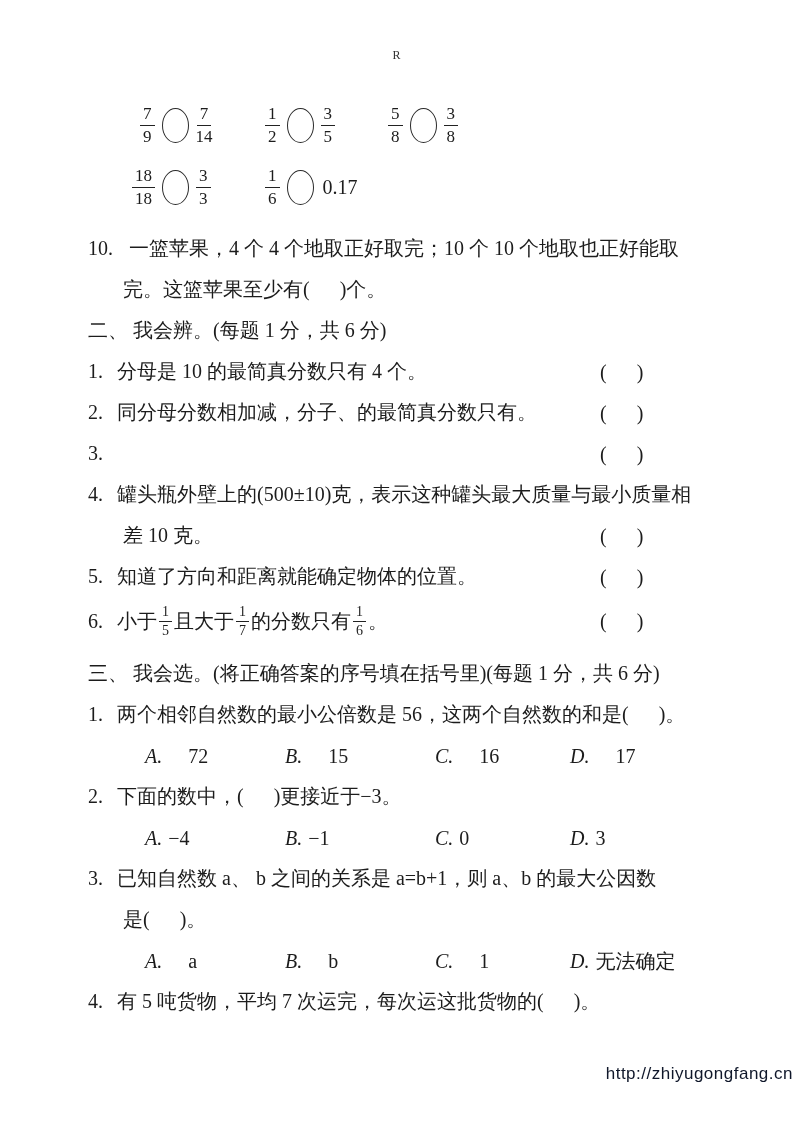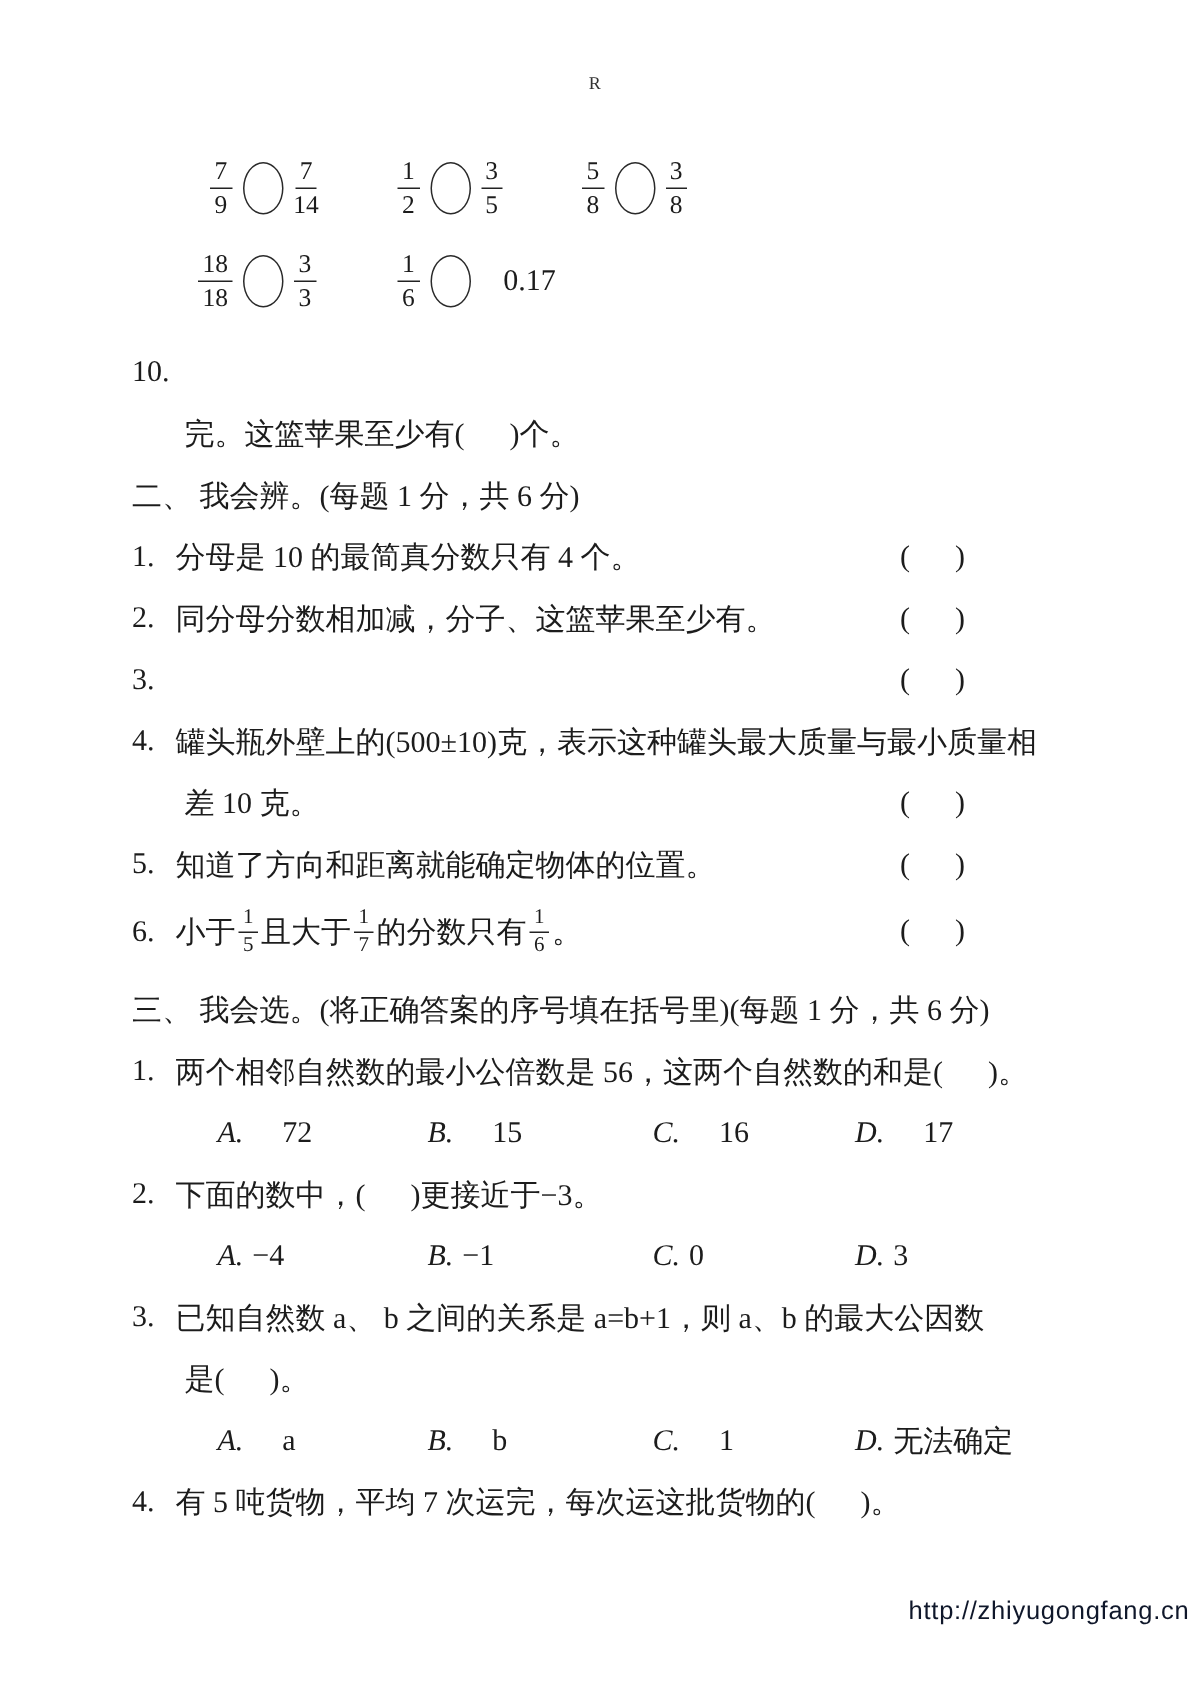--- a/index.html
+++ b/index.html
@@ -17,21 +17,21 @@
   .cmp-group{position:absolute;display:inline-flex;align-items:center;}
   .g-0-0{left:52px;top:0;}  .g-0-1{left:177px;top:0;}  .g-0-2{left:300px;top:0;}
   .g-1-0{left:44px;top:62px;} .g-1-1{left:177px;top:62px;}
   .frac{display:inline-flex;flex-direction:column;align-items:center;
         font-size:17px;line-height:1.18;text-align:center;}
   .fnum{border-bottom:1.3px solid #222;padding:0 3px 1px;}
   .fden{padding-top:1px;}
   .frac.small{font-size:14px;line-height:1.12;margin:0 2px;}
   .circle{width:25px;height:33px;border:1.4px solid #2a2a2a;border-radius:50%;
           margin:0 7px;flex:none;background:#fff;}
-  .dec{margin-left:15px;}
+  .dec{margin-left:2px;}
 
   
   .line{position:relative;height:41px;display:flex;align-items:center;white-space:pre;}
   .line.tall{height:48px;}
   .qnum{margin-right:14px;}
   .q10 .qnum{margin-right:16px;}
   .indent{margin-left:35px;}
   .paren{position:absolute;left:512px;top:50%;transform:translateY(-50%);}
   .s3t{margin-top:8px;}
   .ptxt{display:inline-flex;align-items:center;}
@@ -102,32 +102,33 @@
             <span class="fnum">1</span>
             <span class="fden">6</span>
           </span>
           <span class="circle"></span>
           <span class="dec">0.17</span>
         </span>
       </div>
 
     <div class="line q10">
       <span class="qnum">10.</span>
+      <span>一篮苹果，4 个 4 个地取正好取完；10 个 10 个地取也正好能取</span>
     </div>
     <div class="line">
       <span class="indent">完。这篮苹果至少有(      )个。</span>
     </div>
 
     <div class="line">
       <span>二、 我会辨。(每题 1 分，共 6 分)</span>
     </div>
 
     <div id="s2-items">
         <div class="line"><span class="qnum">1.</span><span>分母是 10 的最简真分数只有 4 个。</span><span class="paren">(      )</span></div>
-        <div class="line"><span class="qnum">2.</span><span>同分母分数相加减，分子、这篮苹果至少有。</span><span class="paren">(      )</span></div>
+        <div class="line"><span class="qnum">2.</span><span>同分母分数相加减，分子、的最简真分数只有。</span><span class="paren">(      )</span></div>
         <div class="line"><span class="qnum">3.</span><span class="paren">(      )</span></div>
         <div class="line"><span class="qnum">4.</span><span>罐头瓶外壁上的(500±10)克，表示这种罐头最大质量与最小质量相</span></div>
         <div class="line"><span class="indent">差 10 克。</span><span class="paren">(      )</span></div>
         <div class="line"><span class="qnum">5.</span><span>知道了方向和距离就能确定物体的位置。</span><span class="paren">(      )</span></div>
         <div class="line tall"><span class="qnum">6.</span><span class="ptxt"><span>小于</span><span class="frac small"><span class="fnum">1</span><span class="fden">5</span></span><span>且大于</span><span class="frac small"><span class="fnum">1</span><span class="fden">7</span></span><span>的分数只有</span><span class="frac small"><span class="fnum">1</span><span class="fden">6</span></span><span>。</span></span><span class="paren">(      )</span></div>
       </div>
 
     <div class="line s3t">
       <span>三、 我会选。(将正确答案的序号填在括号里)(每题 1 分，共 6 分)</span>
     </div>

